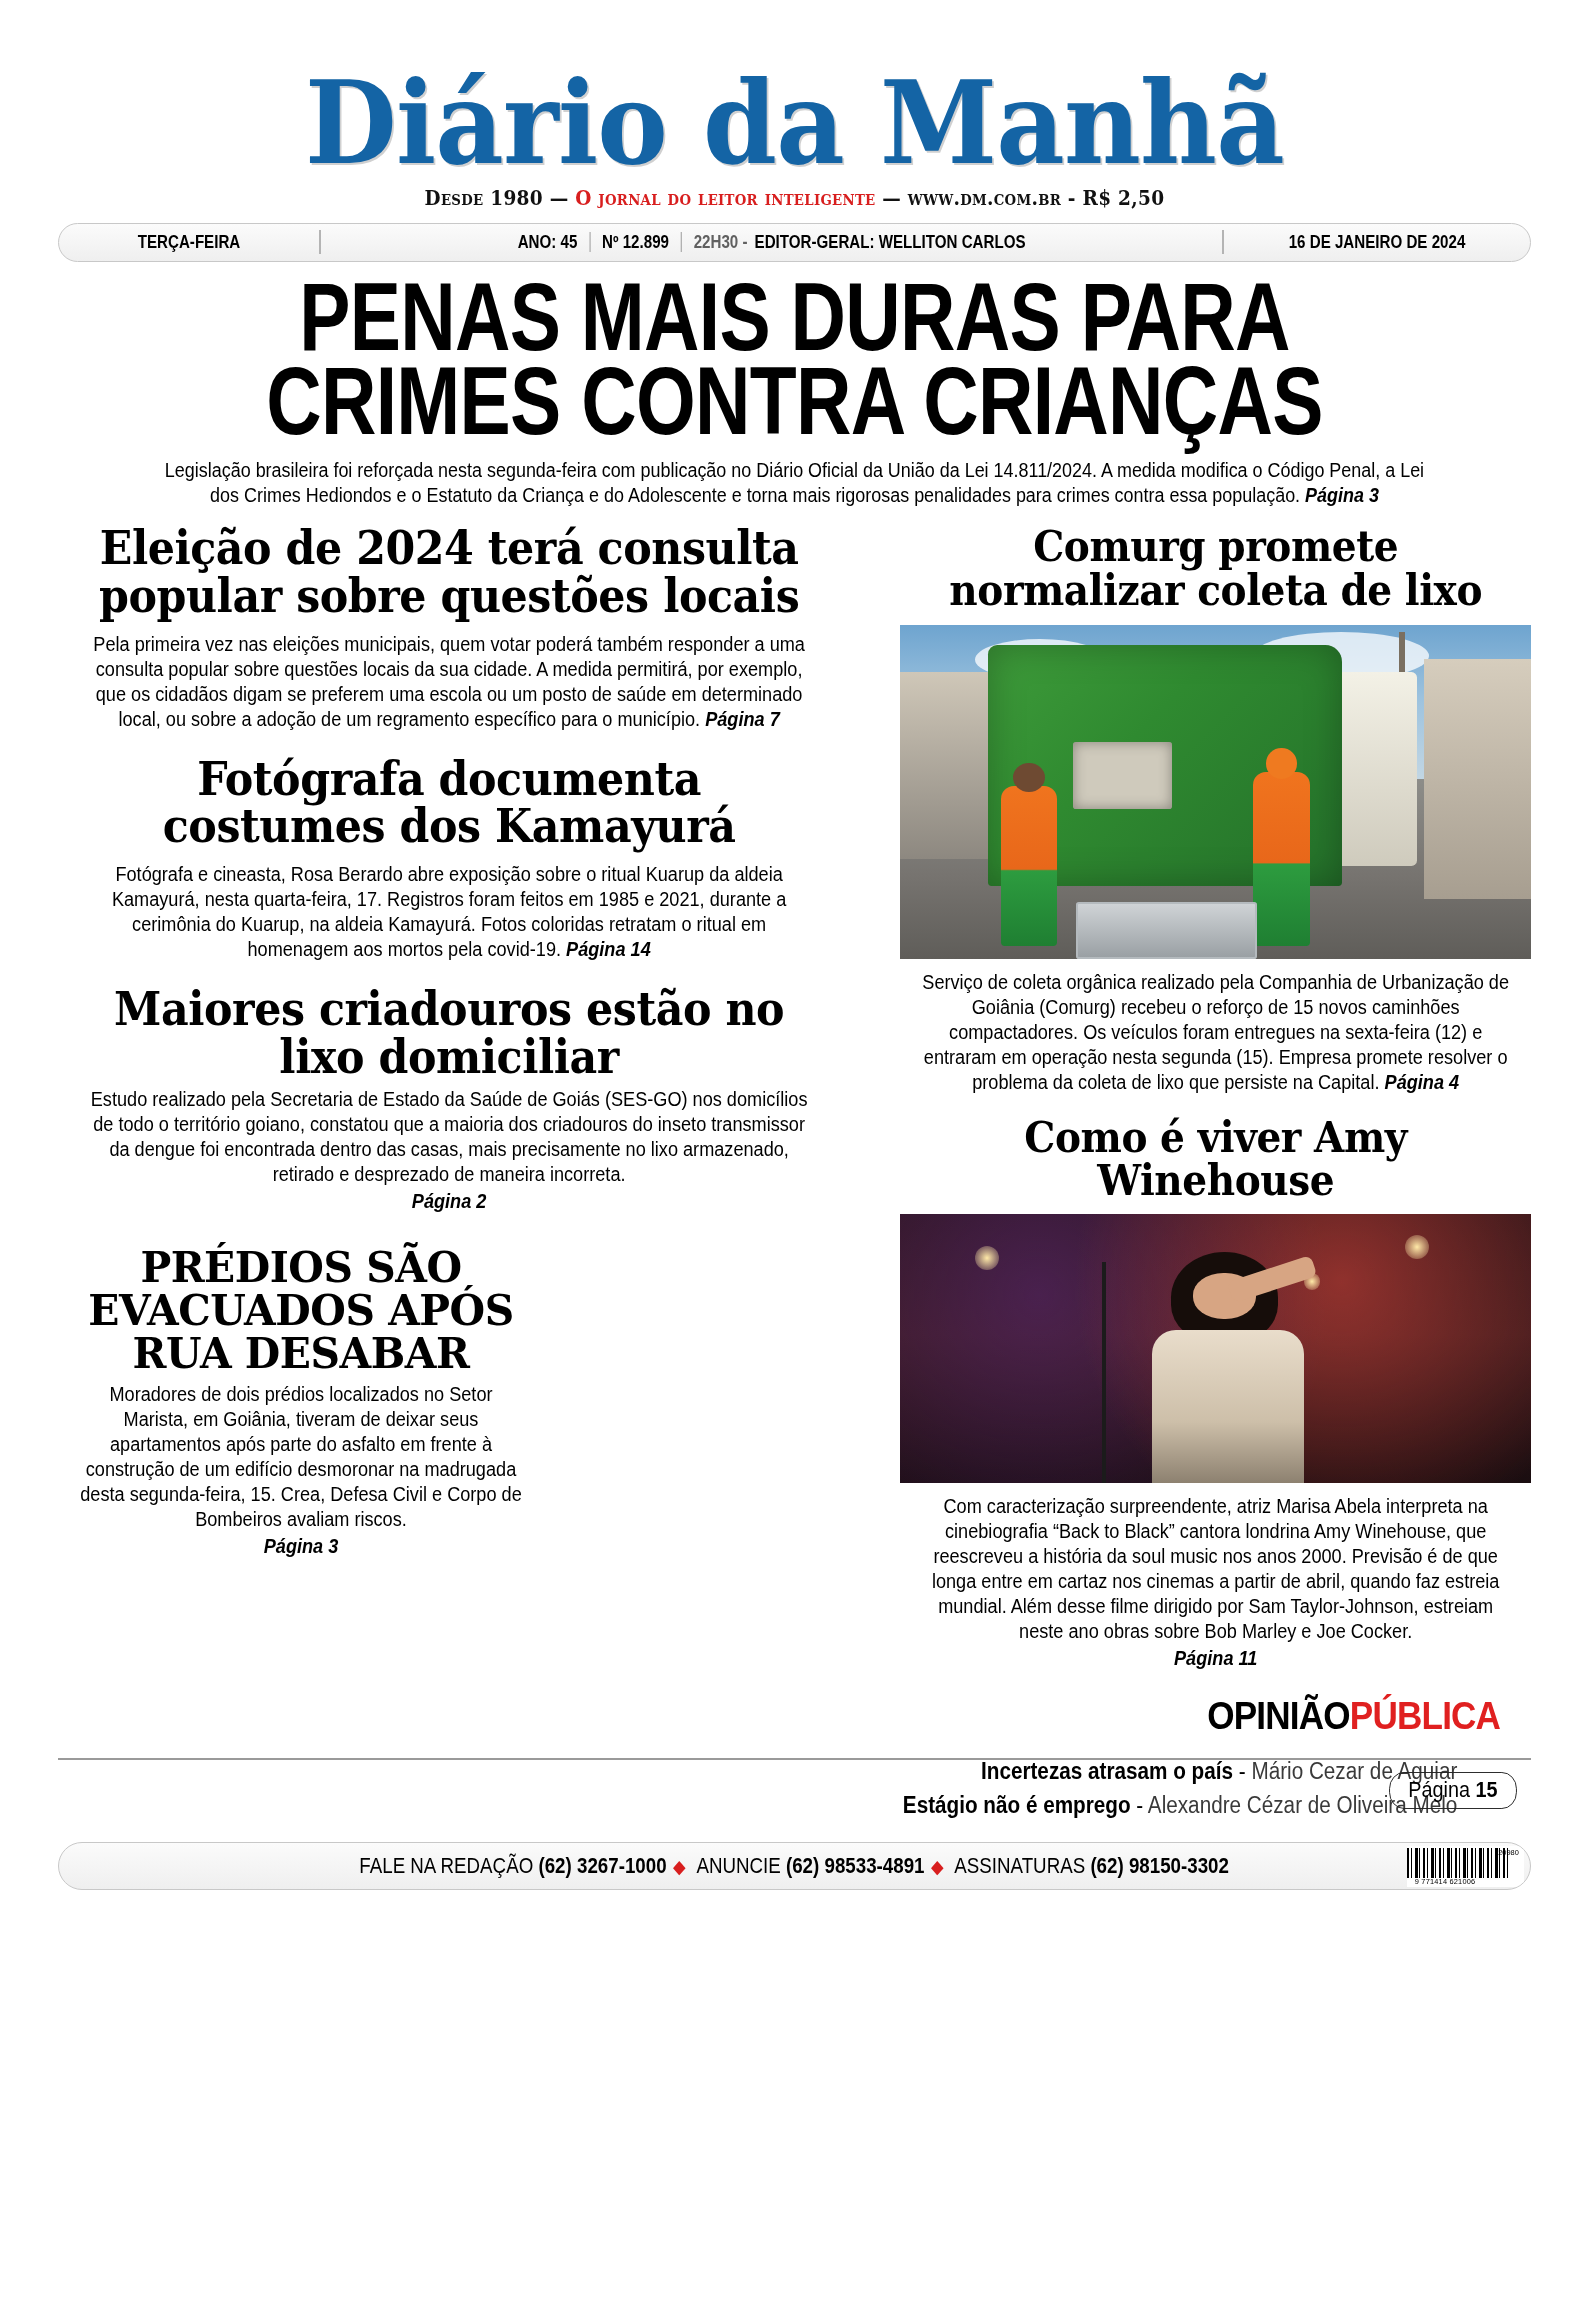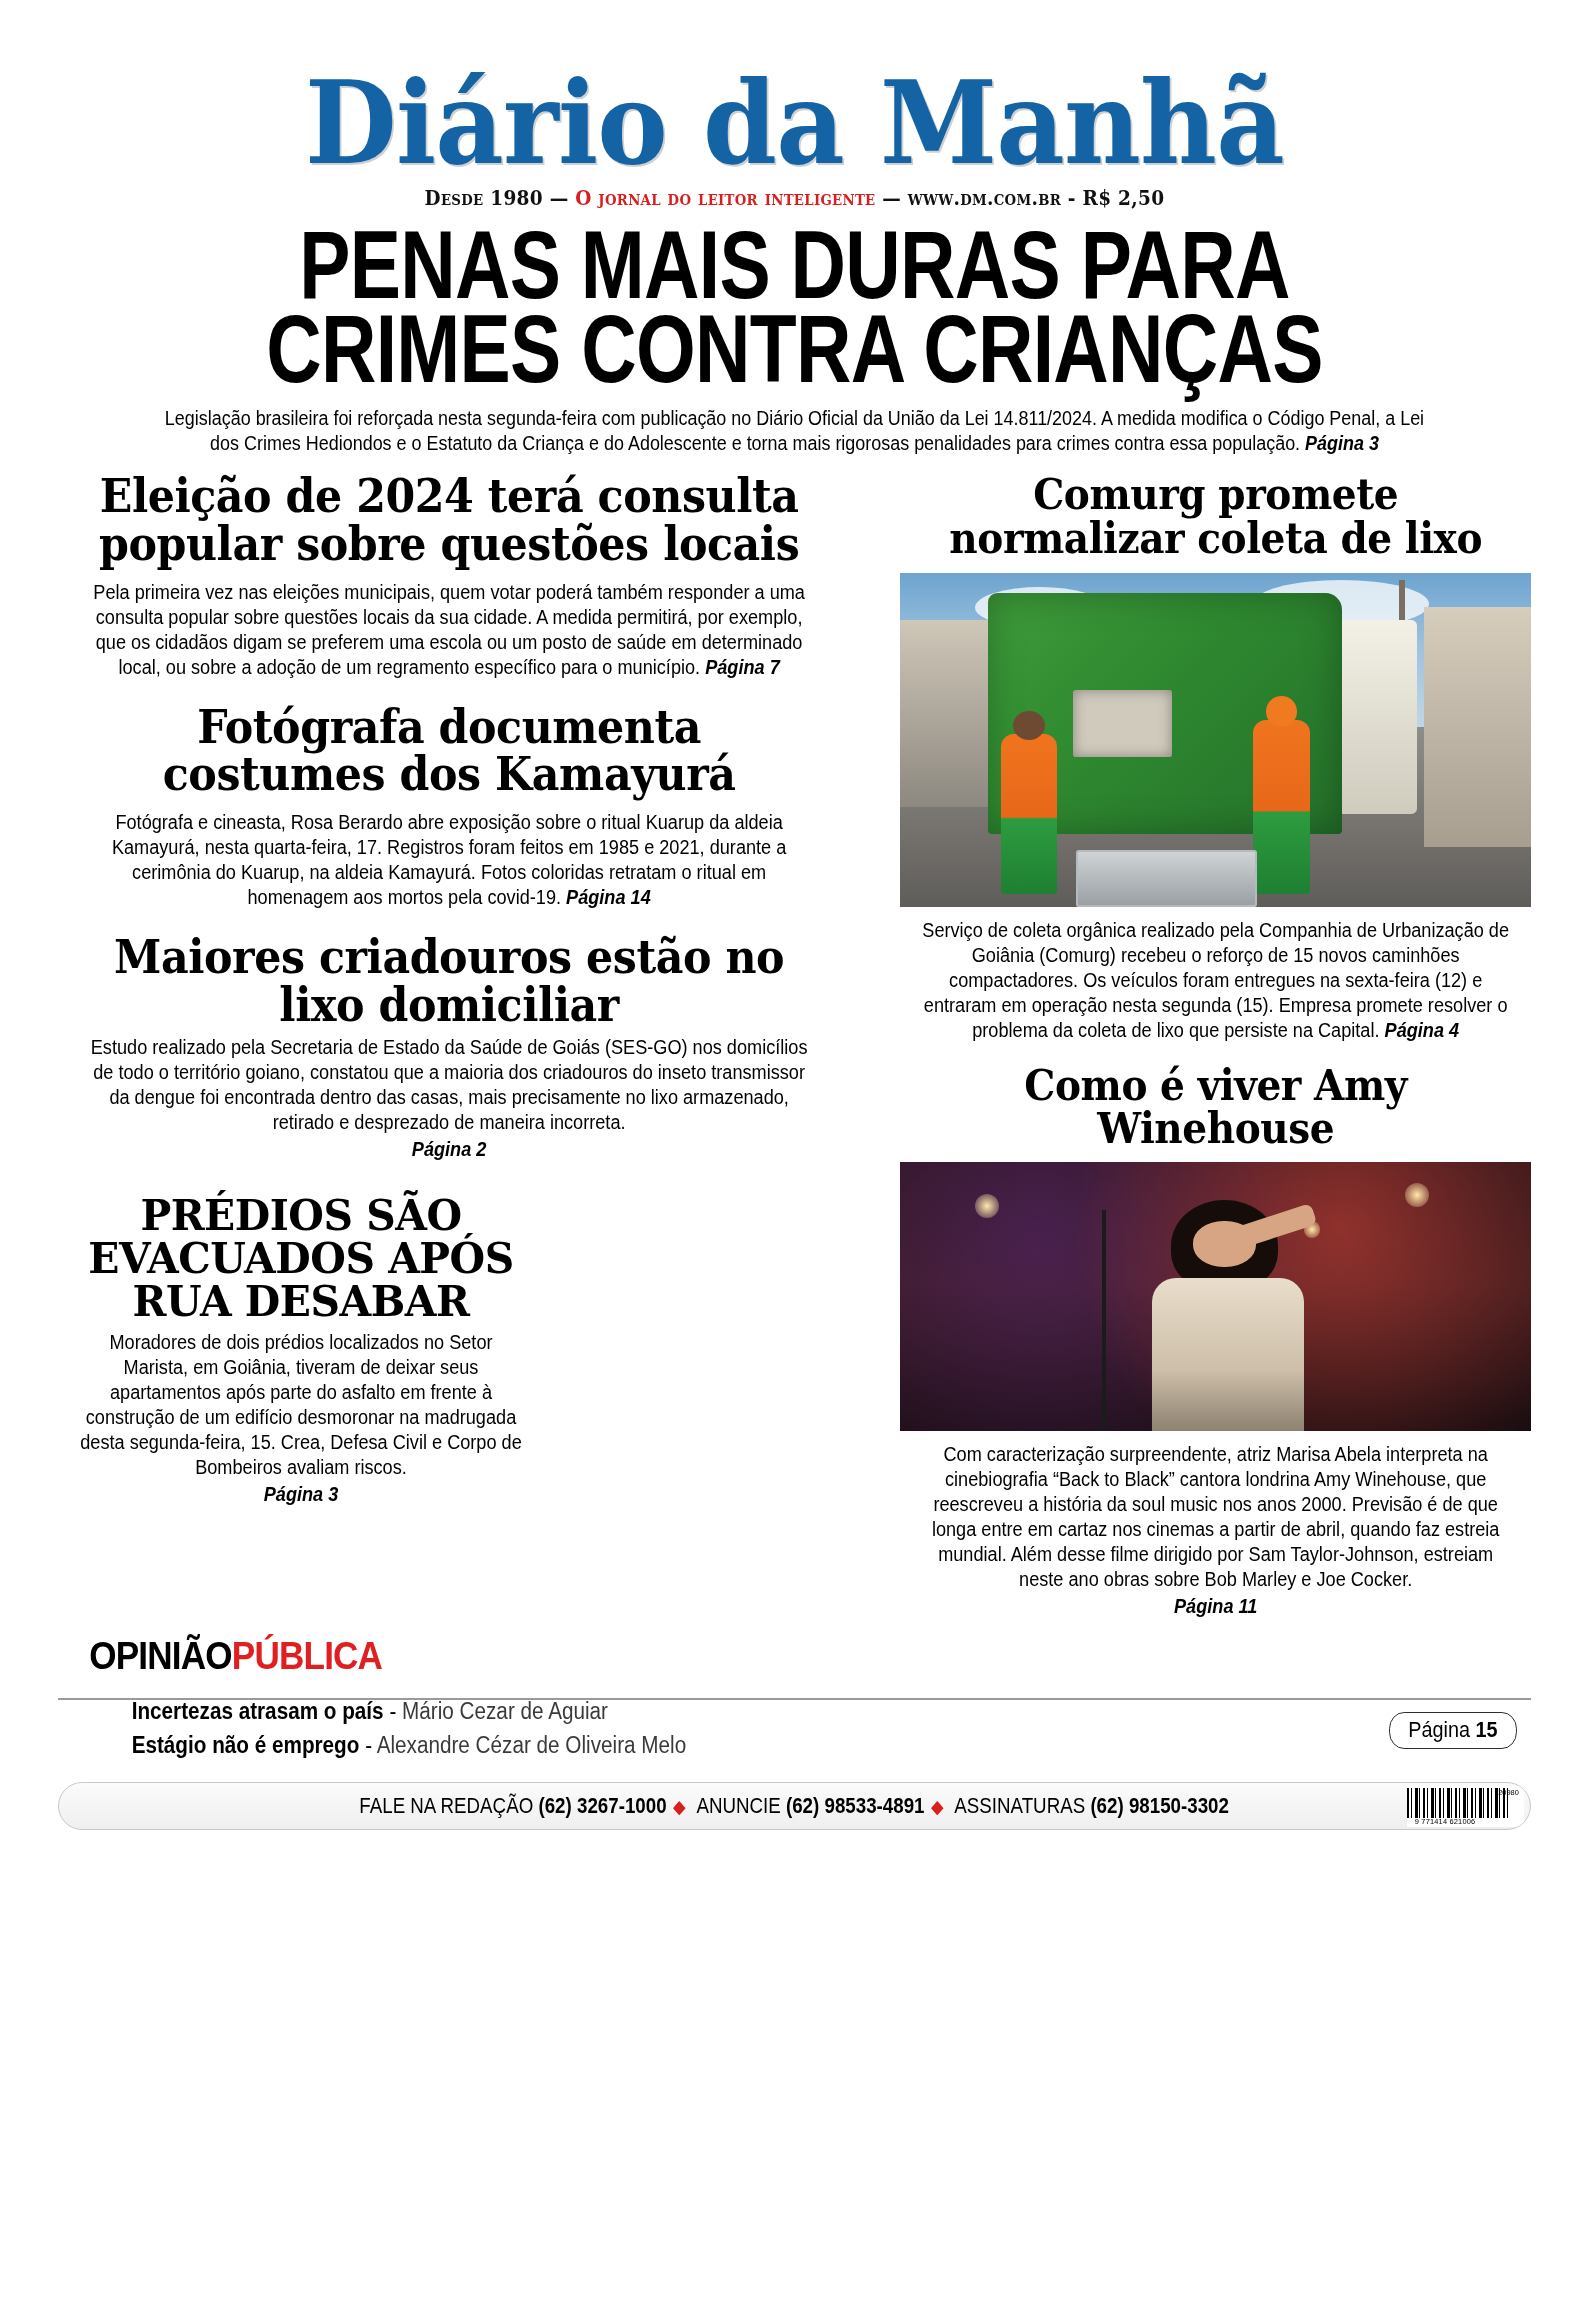--- a/index.html
+++ b/index.html
@@ -306,22 +306,22 @@
     font-size: 43px;
     line-height: 1.0;
     text-align: center;
     letter-spacing: -0.5px;
     transform: scaleX(0.95);
     margin: 0;
   }
 
   
   .opiniao {
-    margin-top: 16px;
-    text-align: left;
+    margin-top: 24px;
+    text-align: right;
     position: relative;
   }
   .opiniao-rule {
     position: absolute;
     left: 0; right: 0; top: 50%;
     height: 1.9px;
     background: #9a9a9a;
     z-index: 0;
   }
   .opiniao-title {
@@ -417,20 +417,34 @@
 
 <div class="page">
 
   <div class="masthead">
     <div class="masthead-title">Diário da Manhã</div>
     <div class="masthead-sub">
       <span>Desde 1980 — </span><span class="red">O jornal do leitor inteligente</span><span> — www.dm.com.br - R$ 2,50</span>
     </div>
   </div>
 
+  <div class="infobar">
+    <div class="cell weekday">TERÇA-FEIRA</div>
+    <div class="sep"></div>
+    <div class="cell middle">
+      <span>ANO: 45</span>
+      <span class="thin-sep"></span>
+      <span>Nº 12.899</span>
+      <span class="thin-sep"></span>
+      <span class="muted">22H30 -</span>
+      <span>EDITOR-GERAL: WELLITON  CARLOS</span>
+    </div>
+    <div class="sep"></div>
+    <div class="cell date">16 DE JANEIRO DE 2024</div>
+  </div>
 
   <h1 class="lead-head">
     <span>PENAS MAIS DURAS PARA</span>
     <span>CRIMES CONTRA CRIANÇAS</span>
   </h1>
   <p class="lead-text">
     <span>Legislação brasileira foi reforçada nesta segunda-feira com  publicação no Diário Oficial da União da Lei 14.811/2024. A medida modifica o Código Penal, a Lei dos Crimes Hediondos e o Estatuto da Criança e do Adolescente e torna mais rigorosas  penalidades para crimes contra essa população. </span><span class="pg">Página 3</span>
   </p>
 
   <div class="cols">

